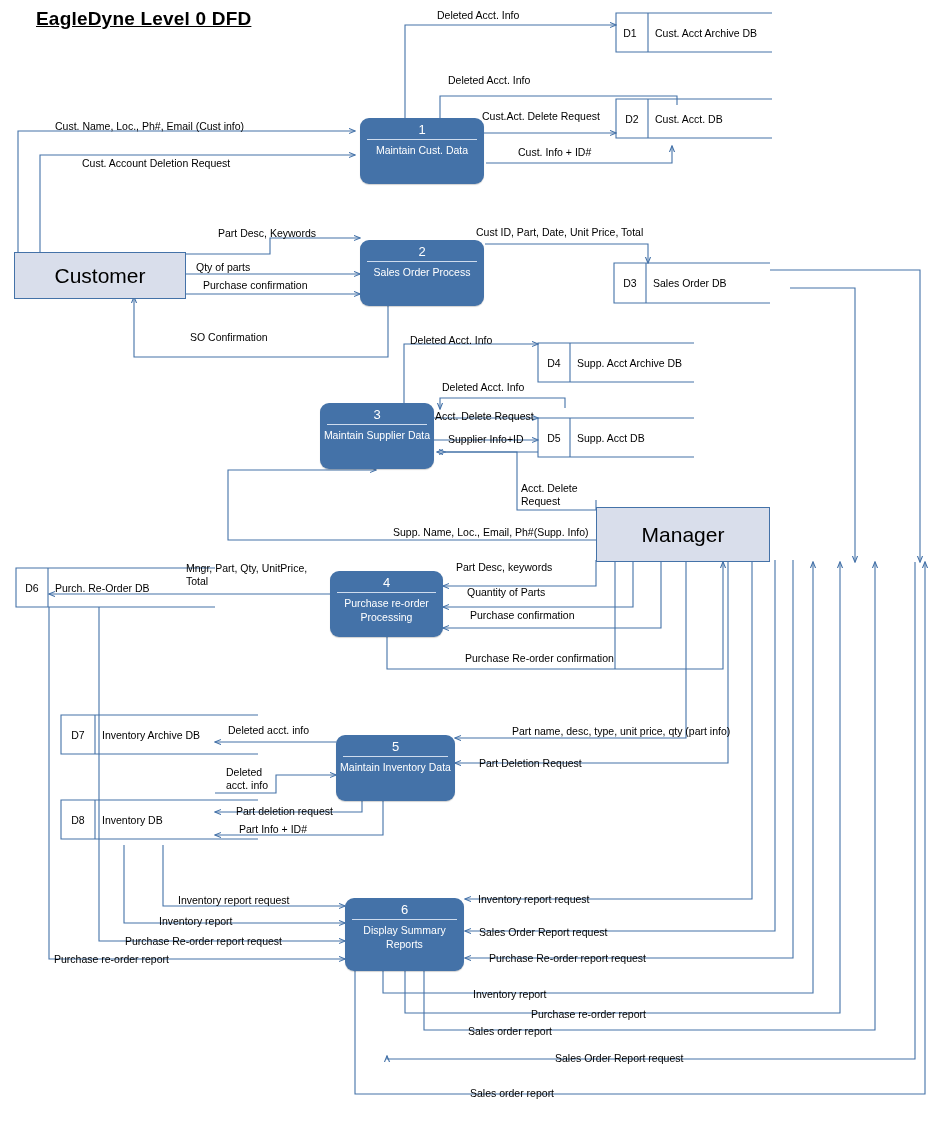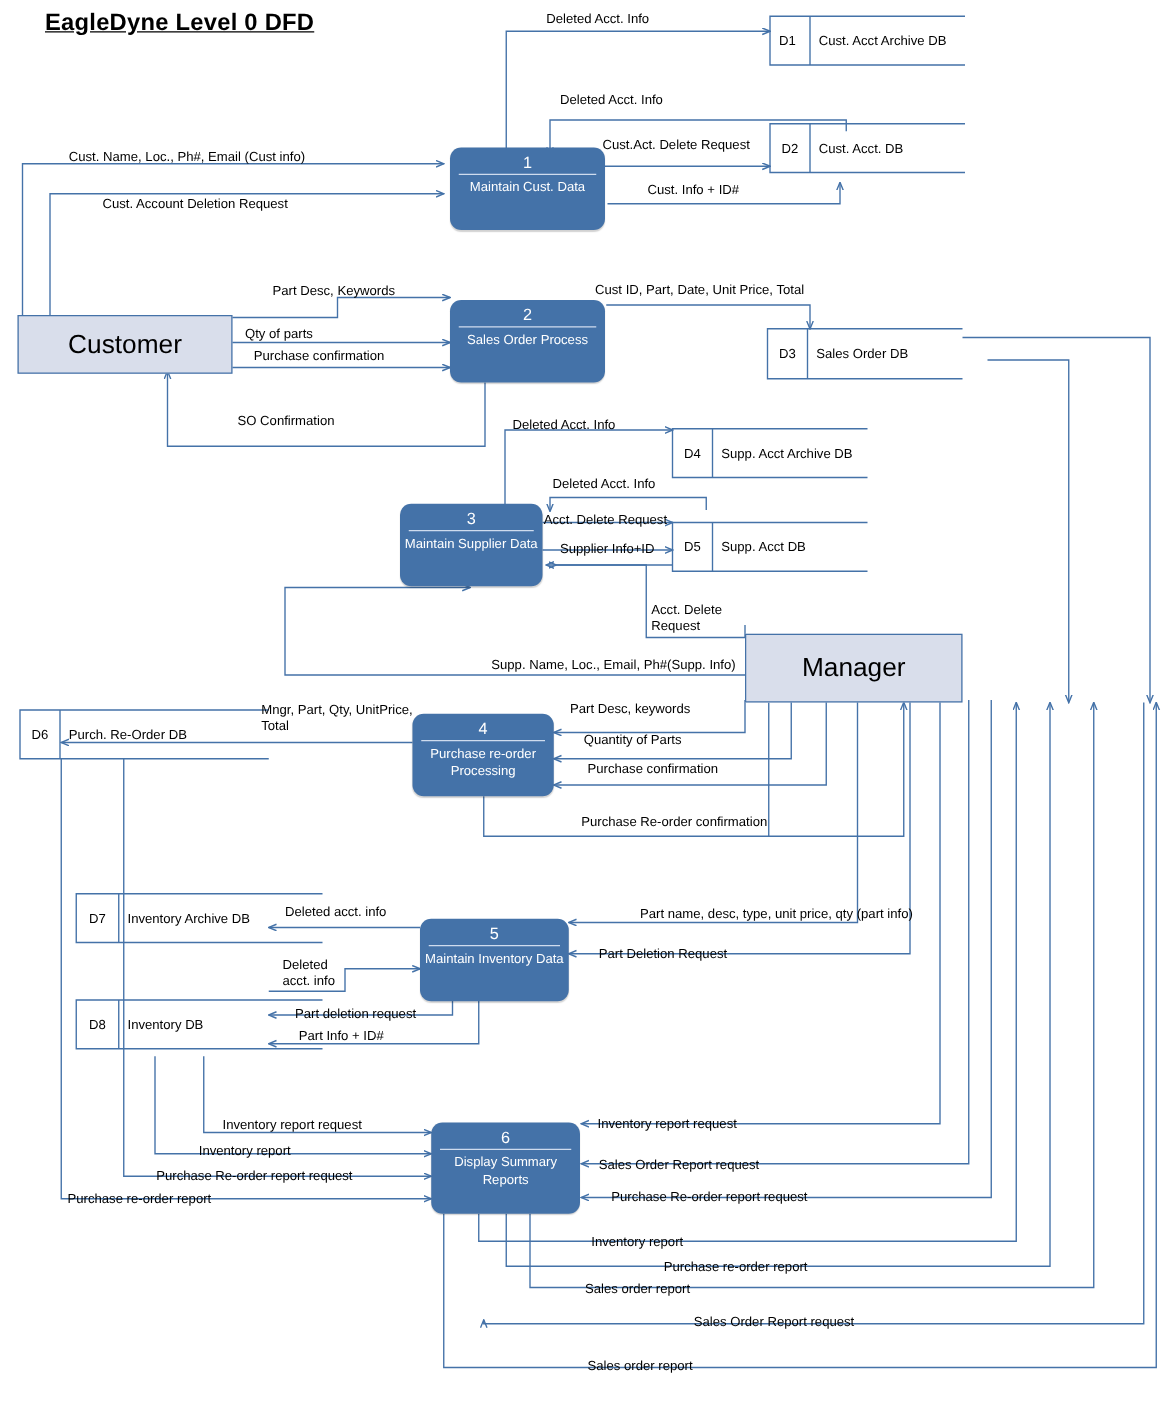--- a/index.html
+++ b/index.html
@@ -263,21 +263,21 @@
   <div class="lbl" style="left:190px;top:331px;">SO Confirmation</div>
   <div class="lbl" style="left:476px;top:226px;">Cust ID, Part, Date, Unit Price, Total</div>
 
   <div class="lbl" style="left:410px;top:334px;">Deleted Acct. Info</div>
   <div class="lbl" style="left:442px;top:381px;">Deleted Acct. Info</div>
   <div class="lbl" style="left:435px;top:410px;">Acct. Delete Request</div>
   <div class="lbl" style="left:448px;top:433px;">Supplier Info+ID</div>
   <div class="lbl wrap" style="left:521px;top:482px;width:62px;">Acct. Delete Request</div>
   <div class="lbl" style="left:393px;top:526px;">Supp. Name, Loc., Email, Ph#(Supp. Info)</div>
 
-  <div class="lbl wrap" style="left:186px;top:562px;width:135px;margin-left:23px;">Mngr, Part, Qty, UnitPrice, Total</div>
+  <div class="lbl wrap" style="left:186px;top:562px;width:135px;">Mngr, Part, Qty, UnitPrice, Total</div>
   <div class="lbl" style="left:456px;top:561px;">Part Desc, keywords</div>
   <div class="lbl" style="left:467px;top:586px;">Quantity of Parts</div>
   <div class="lbl" style="left:470px;top:609px;">Purchase confirmation</div>
   <div class="lbl" style="left:465px;top:652px;">Purchase Re-order confirmation</div>
 
   <div class="lbl" style="left:228px;top:724px;">Deleted acct. info</div>
   <div class="lbl wrap" style="left:226px;top:766px;width:52px;">Deleted acct. info</div>
   <div class="lbl" style="left:236px;top:805px;">Part deletion request</div>
   <div class="lbl" style="left:239px;top:823px;">Part Info + ID#</div>
   <div class="lbl" style="left:471px;top:725px;padding-left:41px;">Part name, desc, type, unit price, qty (part info)</div>

